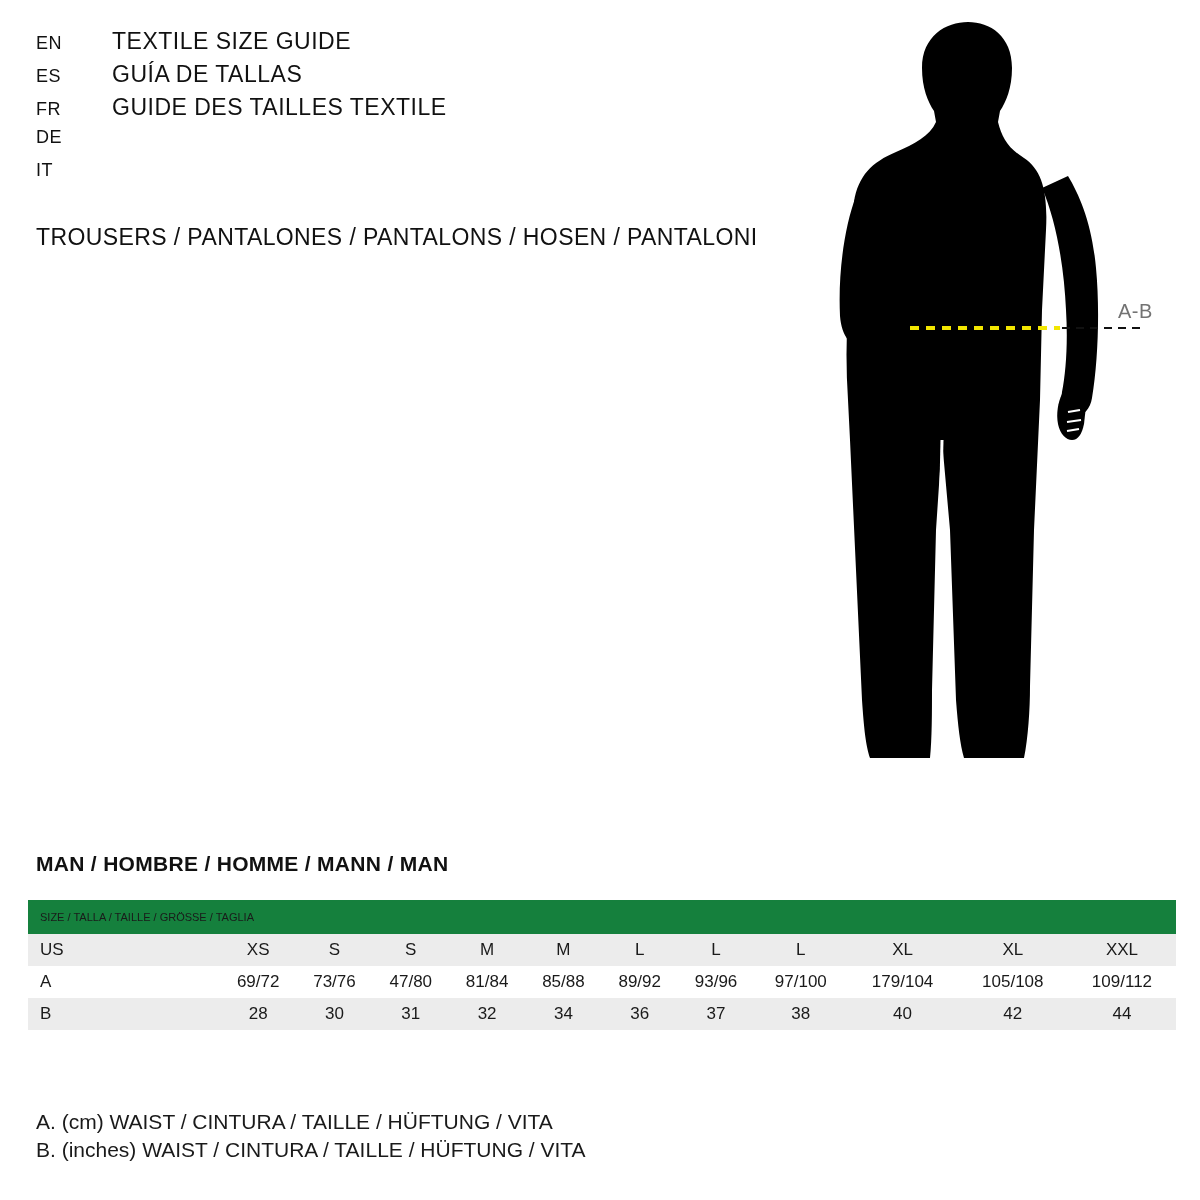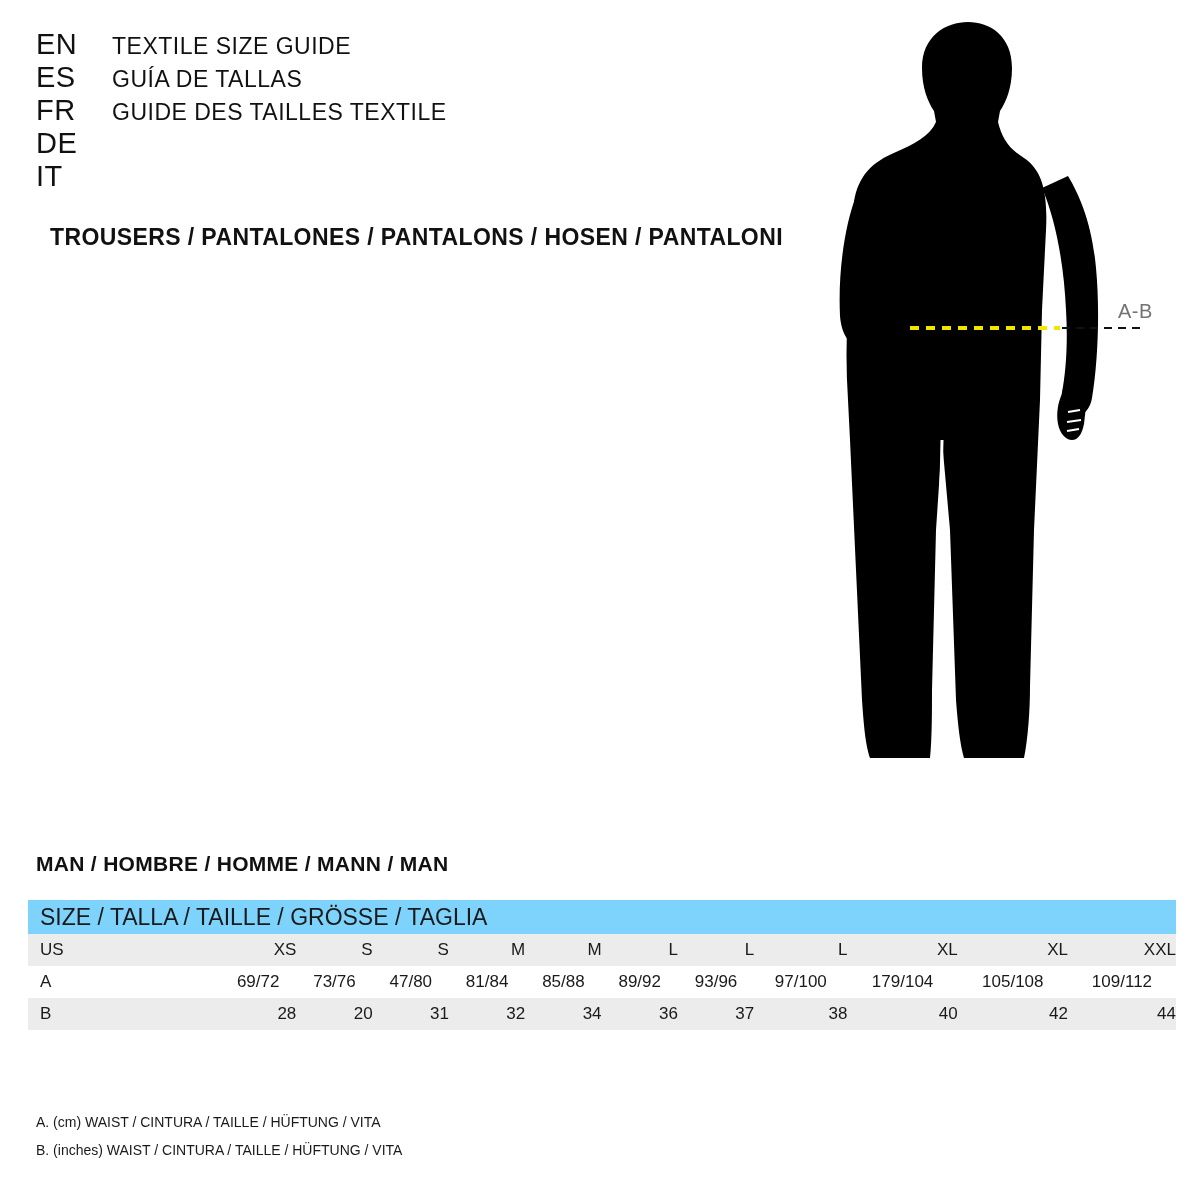--- a/index.html
+++ b/index.html
@@ -23,39 +23,38 @@
     top: 28px;
     width: 760px;
   }
   .lang-row {
     display: flex;
     align-items: baseline;
     height: 33px;
   }
   .lang-code {
     width: 76px;
-    font-size: 29px;
+    font-size: 18px;
     letter-spacing: 0.5px;
     color: #111;
   }
   .lang-title {
     font-size: 23px;
     letter-spacing: 0.5px;
     color: #111;
   }
   .garment-line {
     position: absolute;
     left: 36px;
     top: 224px;
     font-size: 23px;
-    font-weight: bold;
+    font-weight: normal;
     letter-spacing: 0.4px;
     color: #111;
     white-space: nowrap;
-    margin-left: 14px;
   }
 
   
   .figure-area {
     position: absolute;
     left: 810px;
     top: 10px;
     width: 390px;
     height: 790px;
   }
@@ -97,33 +96,33 @@
     text-align: center;
     color: #1a1a1a;
     vertical-align: middle;
   }
   .size-table td.rowhead {
     text-align: left;
     padding-left: 12px;
     width: 180px;
   }
   .row-header td {
-    background: #7dd3fc;
-    font-size: 23px;
+    background: #15803d;
+    font-size: 11px;
     height: 34px;
   }
   .row-zebra-light td { background: #ffffff; }
-  .row-zebra-dark td { background: #ececec; text-align: right; }
+  .row-zebra-dark td { background: #ececec; }
 
   
   .footnotes {
     position: absolute;
     left: 36px;
     top: 1108px;
-    font-size: 14px;
+    font-size: 21px;
     line-height: 28px;
     color: #1a1a1a;
   }
   .footnotes div { white-space: nowrap; }
 </style>
 </head>
 <body>
 
 <div class="lang-block">
   <div class="lang-row">
@@ -231,21 +230,21 @@
       <td>89/92</td>
       <td>93/96</td>
       <td>97/100</td>
       <td>179/104</td>
       <td>105/108</td>
       <td>109/112</td>
     </tr>
     <tr class="row-zebra-dark">
       <td class="rowhead">B</td>
       <td>28</td>
-      <td>20</td>
+      <td>30</td>
       <td>31</td>
       <td>32</td>
       <td>34</td>
       <td>36</td>
       <td>37</td>
       <td>38</td>
       <td>40</td>
       <td>42</td>
       <td>44</td>
     </tr>

